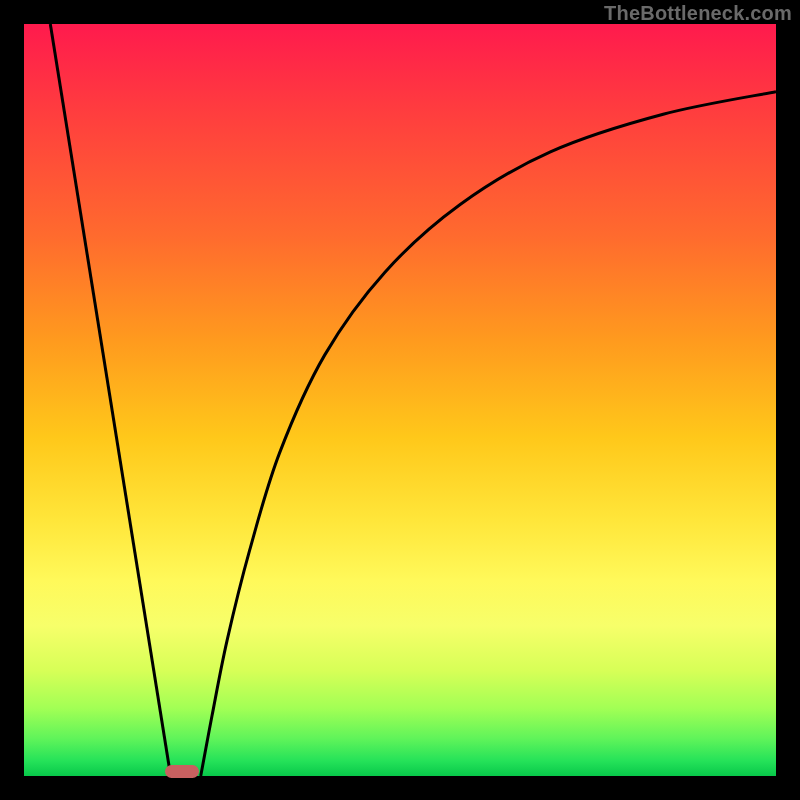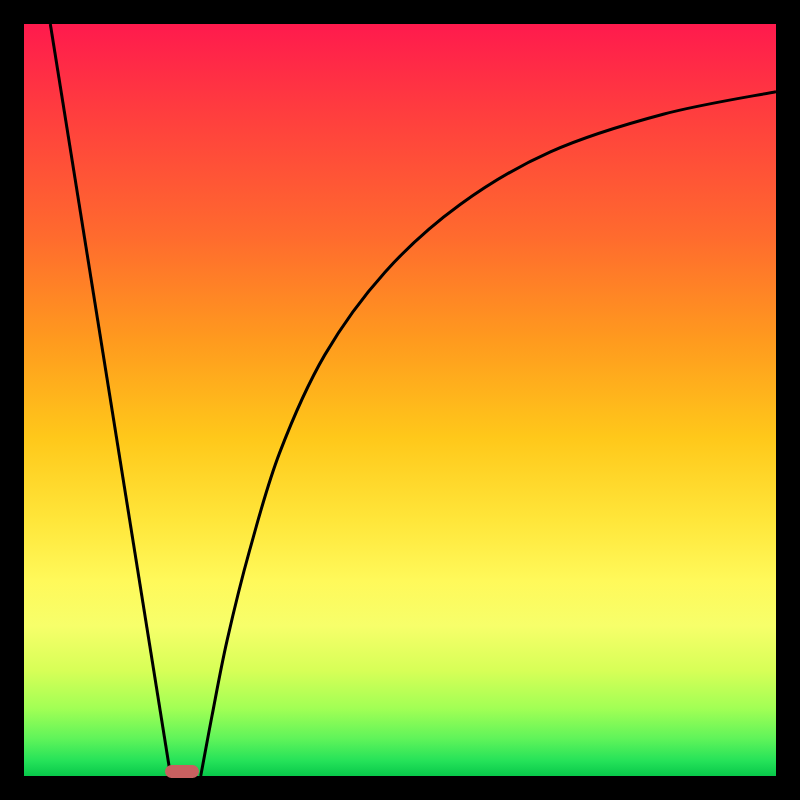--- a/index.html
+++ b/index.html
@@ -64,20 +64,21 @@
     position: absolute;
     border-radius: 8px;
     background: #c86060;
   }
 </style>
 </head>
 <body>
 
 <div class="frame">
 
+  <div class="watermark">TheBottleneck.com</div>
 
   <div class="plot">
 
     <svg class="curves" viewBox="0 0 752 752" preserveAspectRatio="none">
       <path fill="none" stroke="#000000" stroke-width="3" d="M26.32 0.00 L146.64 752.00" id="path-left"></path>
       <path fill="none" stroke="#000000" stroke-width="3" d="M 176.72 752.00 C 178.60 741.97, 183.61 714.40, 188.00 691.84 C 192.39 669.28, 196.77 644.21, 203.04 616.64 C 209.31 589.07, 216.83 557.73, 225.60 526.40 C 234.37 495.07, 243.15 461.23, 255.68 428.64 C 268.21 396.05, 283.25 360.96, 300.80 330.88 C 318.35 300.80, 338.40 273.23, 360.96 248.16 C 383.52 223.09, 408.59 200.53, 436.16 180.48 C 463.73 160.43, 492.56 142.88, 526.40 127.84 C 560.24 112.80, 601.60 100.27, 639.20 90.24 C 676.80 80.21, 733.20 71.44, 752.00 67.68" id="path-right"></path>
     </svg>
 
     <div class="marker" id="bottom-marker" style="left: 141px; top: 741.472px; width: 33.84px; height: 12.032px; background: rgb(200, 96, 96);"></div>
 

